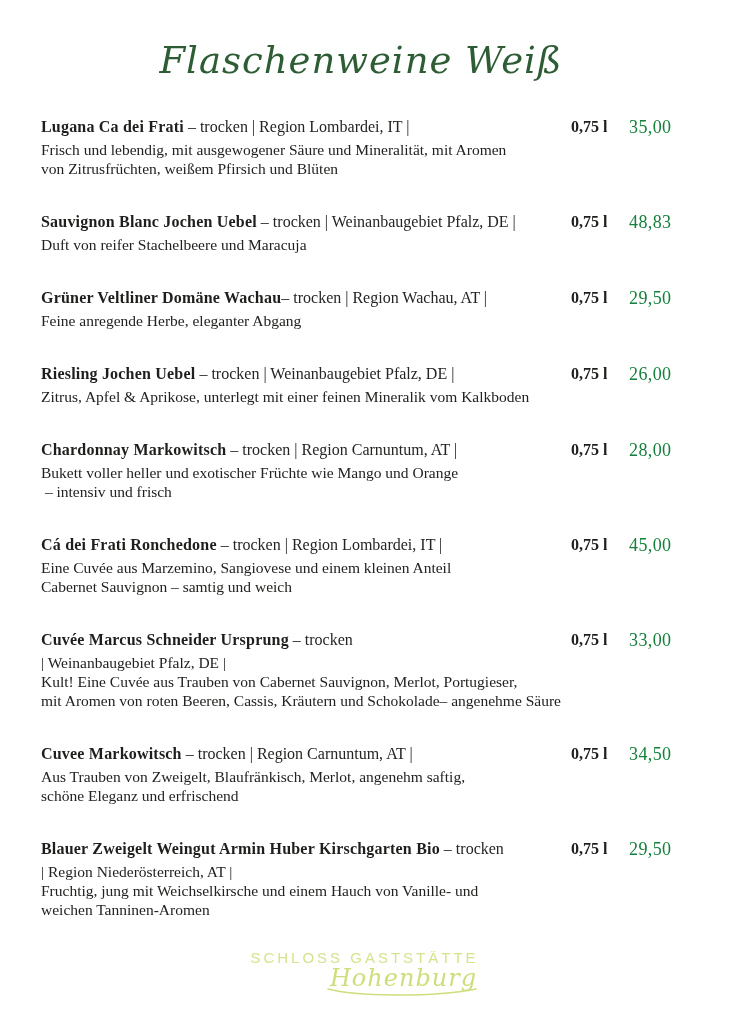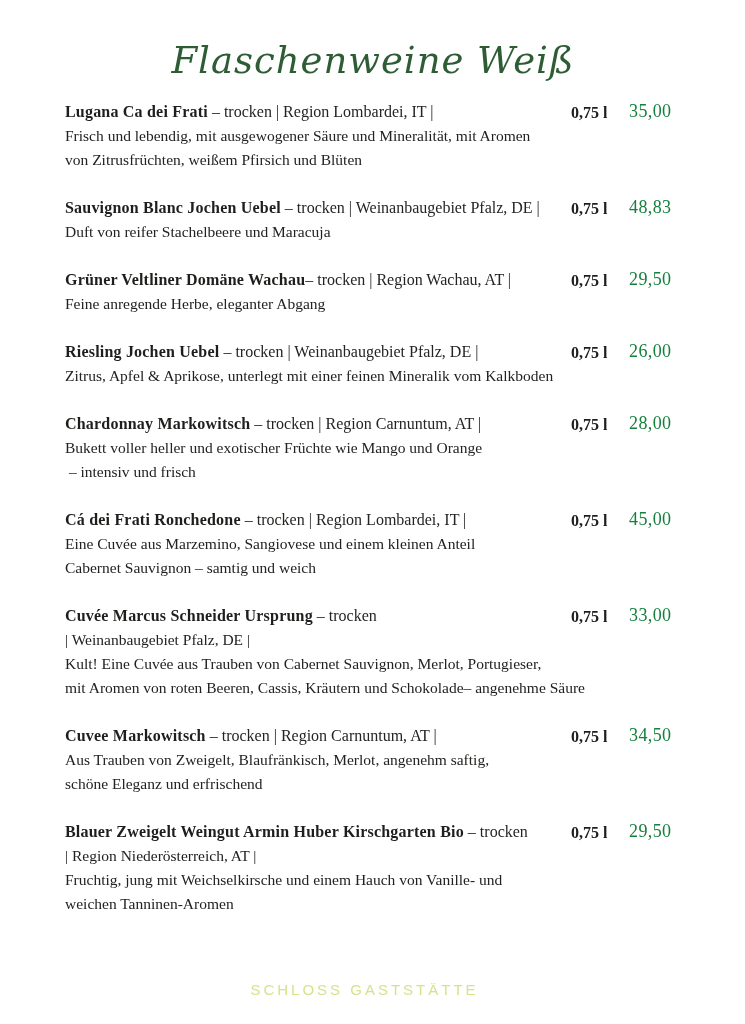--- a/index.html
+++ b/index.html
@@ -1,35 +1,35 @@
 <!DOCTYPE html>
 <html lang="de"><head>
 <meta charset="utf-8">
 <style>
   html,body{margin:0;padding:0;background:#ffffff;}
   body{display:flex;justify-content:center;}
   .page{
     width:745px;height:1024px;position:relative;background:#ffffff;
     font-family:"Liberation Serif",serif;color:#1e1e1c;
-    padding:40px 64px 0 65px;box-sizing:border-box;overflow:hidden;
+    padding:40px 64px 0 41px;box-sizing:border-box;overflow:hidden;
   }
   .script-header{
     font-family:"DejaVu Serif",serif;font-style:italic;font-weight:normal;
     font-size:37px;line-height:1.15;color:#2d5c35;text-align:center;
     letter-spacing:1px;margin:0 0 18px 0;
   }
   .section-red .script-header{margin-top:10px;}
   .wine{margin-bottom:25px;}
-  .wine-row{display:flex;align-items:flex-end;}
+  .wine-row{display:flex;align-items:center;margin-top:34px;}
   .wine-title{flex:1 1 auto;margin:0;font-size:16px;line-height:20px;padding-right:8px;}
   .wine-name{font-weight:bold;letter-spacing:0.2px;}
   .wine-details{font-weight:normal;color:#242422;}
   .wine-volume{flex:0 0 58px;font-size:16px;white-space:nowrap;font-weight:bold;}
   .wine-price{flex:0 0 52px;font-size:18px;letter-spacing:0.4px;color:#15803d;}
-  .wine-desc{margin:2px 0 0 0;font-size:15.5px;line-height:24px;white-space:pre-line;color:#222220;}
+  .wine-desc{margin:2px 0 0 0;font-size:15.5px;line-height:19px;white-space:pre-line;color:#222220;}
   .logo{position:absolute;left:0;right:16px;bottom:26px;text-align:center;}
   .logo-name{
     font-family:"Liberation Sans",sans-serif;font-size:15px;font-weight:400;
     letter-spacing:3px;color:#d7e28e;
   }
   .logo-script-wrap{display:block;margin:0 0 0 78px;line-height:1;}
   .logo-script{
     font-family:"DejaVu Serif",serif;font-style:italic;font-size:24px;
     color:#cede7c;letter-spacing:1px;
   }
@@ -133,15 +133,21 @@
     </div>
     <p class="wine-desc">| Region Niederösterreich, AT |
 Fruchtig, jung mit Weichselkirsche und einem Hauch von Vanille- und
 weichen Tanninen-Aromen</p>
   </div>
 </div>
   </section>
 
   <footer class="logo">
     <div class="logo-name">SCHLOSS GASTSTÄTTE</div>
+    <div class="logo-script-wrap">
+      <span class="logo-script">Hohenburg</span>
+      <svg class="logo-flourish" width="160" height="12" viewBox="0 0 160 12" aria-hidden="true">
+        <path d="M4 3 C 30 10, 105 12, 152 3" stroke="#cede7c" stroke-width="1.6" fill="none" stroke-linecap="round"></path>
+      </svg>
+    </div>
   </footer>
 
 </div>
 
 </body></html>

